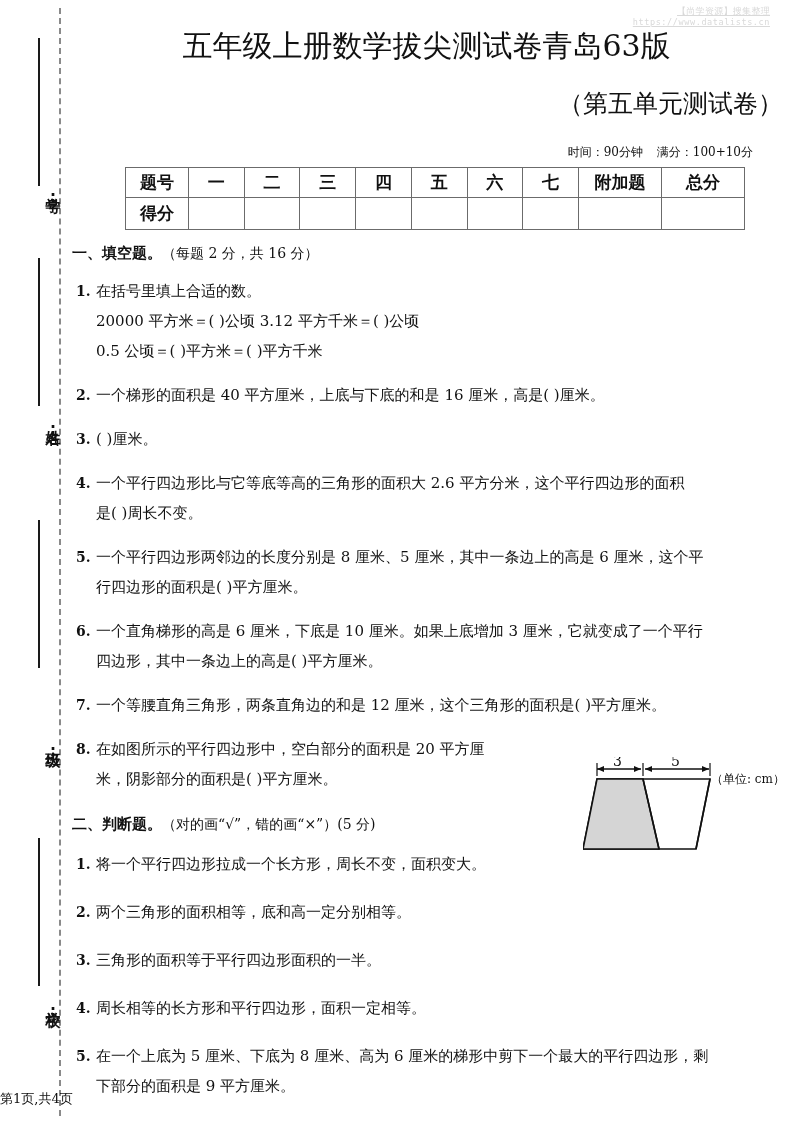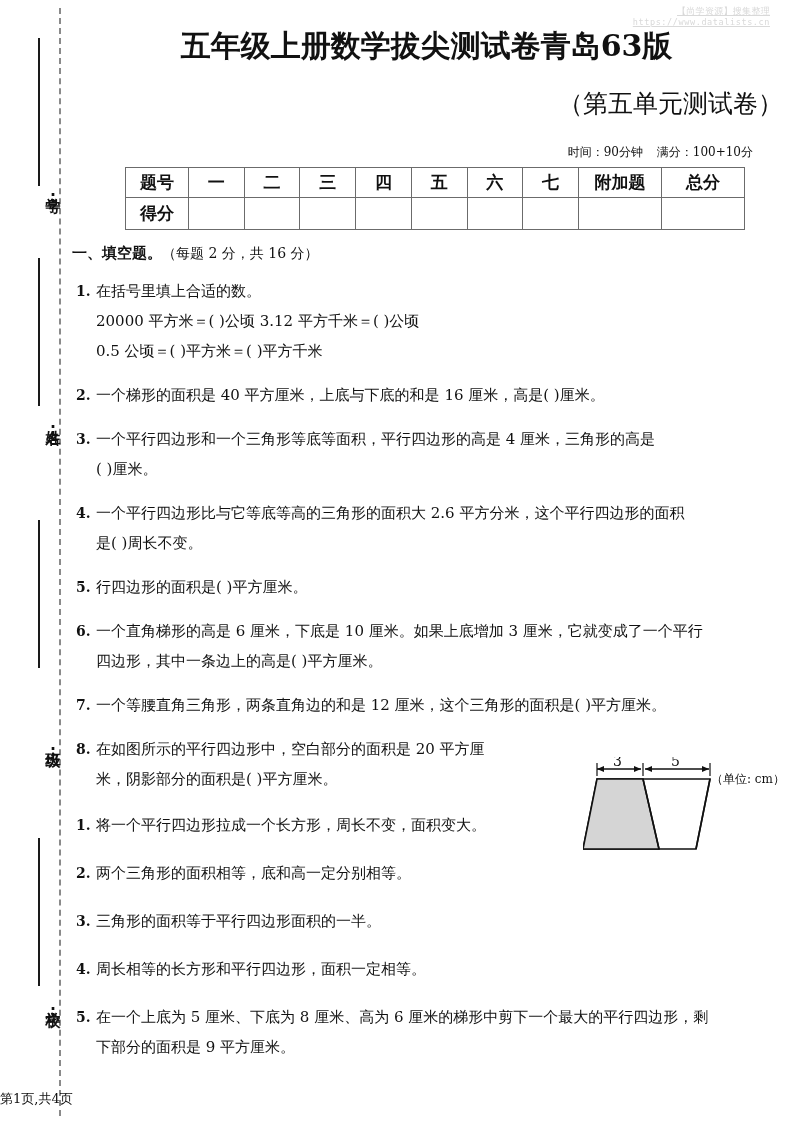--- a/index.html
+++ b/index.html
@@ -76,21 +76,21 @@
     left: 70px;
     top: 0;
     width: 723px;
     height: 1122px;
   }
 
   #title-main {
     margin: 26px 0 0 0;
     text-align: center;
     font-size: 30px;
-    font-weight: 700;
+    font-weight: 400;
     letter-spacing: 0px;
     font-family: "DejaVu Serif", "Liberation Serif", serif;
     padding-right: 10px;
   }
   #title-sub {
     margin: 20px 0 0 0;
     text-align: right;
     font-size: 25px;
     font-weight: 400;
     padding-right: 10px;
@@ -255,52 +255,55 @@
     <span class="q-line">0.5 公顷＝(         )平方米＝(         )平方千米</span>
   </div>
 
   <div class="q">
     <span class="q-num">2.</span>
     <span class="q-line">一个梯形的面积是 40 平方厘米，上底与下底的和是 16 厘米，高是(         )厘米。</span>
   </div>
 
   <div class="q">
     <span class="q-num">3.</span>
-    <span class="q-line">一个平行四边形和一个三角形等底等面积，平行四边形的高是 4 厘米，三角形的高是</span>
     <span class="q-line">(        )厘米。</span>
   </div>
 
   <div class="q">
     <span class="q-num">4.</span>
     <span class="q-line">一个平行四边形比与它等底等高的三角形的面积大 2.6 平方分米，这个平行四边形的面积</span>
     <span class="q-line">是(       )周长不变。</span>
   </div>
 
   <div class="q">
     <span class="q-num">5.</span>
+    <span class="q-line">一个平行四边形两邻边的长度分别是 8 厘米、5 厘米，其中一条边上的高是 6 厘米，这个平</span>
     <span class="q-line">行四边形的面积是(         )平方厘米。</span>
   </div>
 
   <div class="q">
     <span class="q-num">6.</span>
     <span class="q-line">一个直角梯形的高是 6 厘米，下底是 10 厘米。如果上底增加 3 厘米，它就变成了一个平行</span>
     <span class="q-line">四边形，其中一条边上的高是(       )平方厘米。</span>
   </div>
 
   <div class="q">
     <span class="q-num">7.</span>
     <span class="q-line">一个等腰直角三角形，两条直角边的和是 12 厘米，这个三角形的面积是(       )平方厘米。</span>
   </div>
 
   <div class="q" style="width:520px;">
     <span class="q-num">8.</span>
     <span class="q-line">在如图所示的平行四边形中，空白部分的面积是 20 平方厘</span>
     <span class="q-line">米，阴影部分的面积是(       )平方厘米。</span>
   </div>
 
+  <div class="section-head">
+    <span>二、判断题。</span><span class="sh-note">（对的画“√”，错的画“×”）(5 分)</span>
+  </div>
 
   <div class="tf-q">
     <span class="q-num" style="top:9px;">1.</span>
     <span class="q-line">将一个平行四边形拉成一个长方形，周长不变，面积变大。</span>
 
   </div>
 
   <div class="tf-q">
     <span class="q-num" style="top:9px;">2.</span>
     <span class="q-line">两个三角形的面积相等，底和高一定分别相等。</span>

